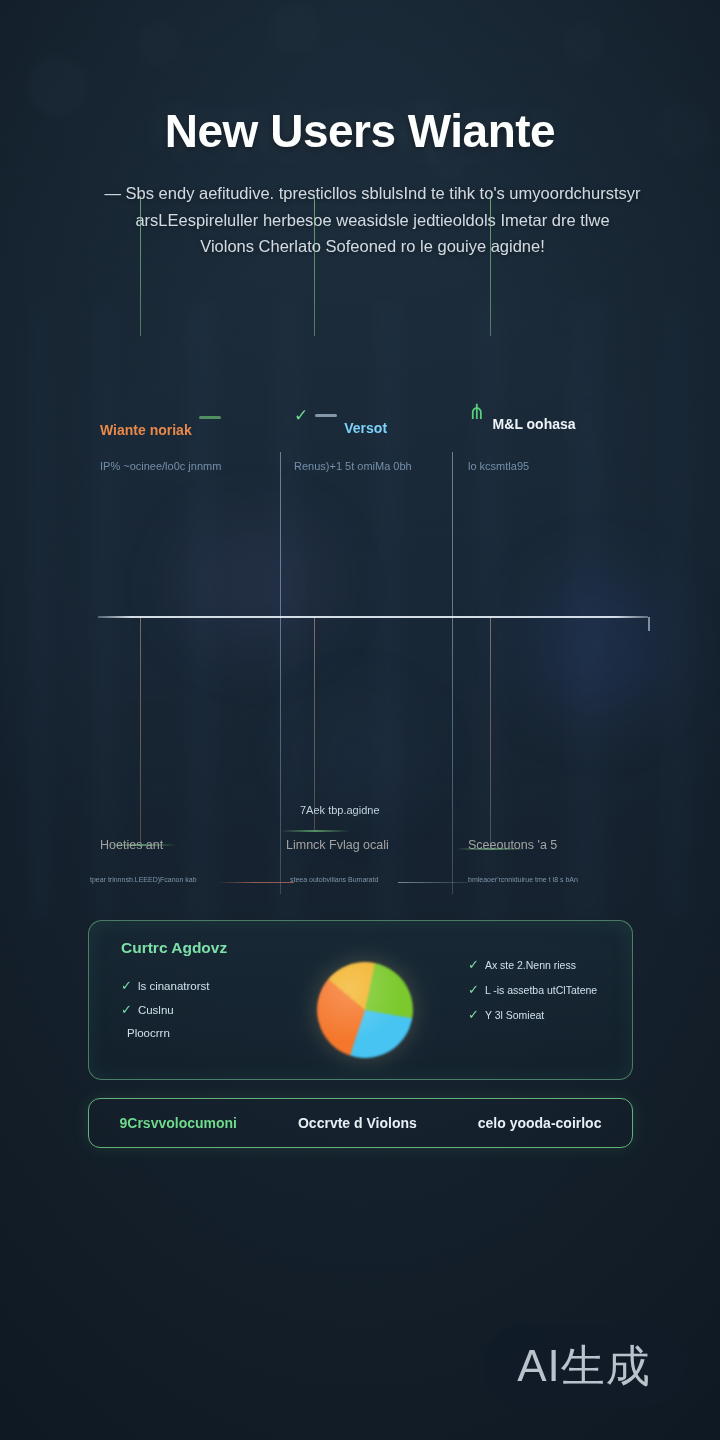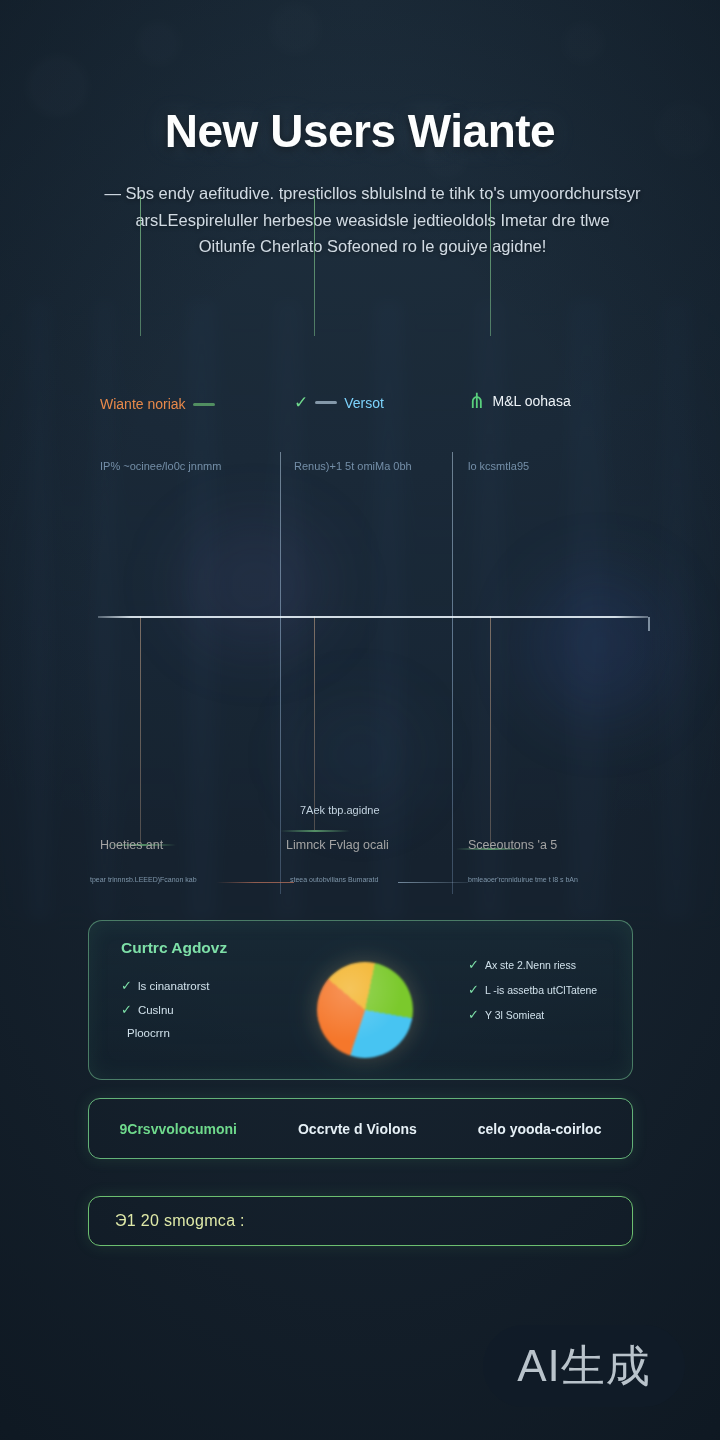--- a/index.html
+++ b/index.html
@@ -72,21 +72,21 @@
 
   
   #chart { position:absolute; left:86px; top:380px; width:550px; height:520px; }
 
   .legend-row { position:absolute; left:0; top:0; width:100%; height:40px; }
   .legend-item { position:absolute; display:flex; align-items:center; gap:7px; }
   .legend-item.li-0 { left:14px;  top:16px; }
   .legend-item.li-1 { left:208px; top:14px; }
   .legend-item.li-2 { left:382px; top:10px; }
   .legend-glyph { font-size:17px; line-height:1; filter:blur(.3px); }
-  .legend-text { font-size:14px; font-weight:400; filter:blur(.5px); white-space:nowrap; }
+  .legend-text { font-size:14px; font-weight:700; filter:blur(.5px); white-space:nowrap;margin-top:26px; }
   .legend-dash { width:22px; height:3px; border-radius:2px; opacity:.8; }
 
   .sublabel-row { position:absolute; left:0; top:68px; width:100%; height:26px; }
   .sublabel { position:absolute; font-size:11px; color:#7e9ab4; filter:blur(.55px); white-space:nowrap; opacity:.9;margin-top:7px; }
   .sublabel.sb-0 { left:14px;  top:5px; }
   .sublabel.sb-1 { left:208px; top:5px; }
   .sublabel.sb-2 { left:382px; top:5px; }
 
   .divider { position:absolute; top:72px; width:1px; height:442px; background:linear-gradient(180deg, rgba(190,215,235,.50), rgba(150,180,210,.55) 45%, rgba(120,150,185,.35)); }
   .divider.dv-0 { left:194px; }
@@ -146,21 +146,21 @@
     position:absolute; inset:0; border-radius:50%;
     background:radial-gradient(circle at 34% 28%, rgba(255,255,255,.22), transparent 56%);
   }
 
   #card-right-list { position:absolute; left:468px; top:958px; display:flex; flex-direction:column; gap:12px; }
   .card-right-item { display:flex; align-items:center; gap:6px; font-size:10.5px; color:#cfe0ea; filter:blur(.5px); white-space:nowrap; }
   .card-right-check { color:#7ee0a8; font-size:13px; line-height:1; }
 
   
   #metric-bar {
-    position:absolute; left:88px; top:1098px; width:545px; height:61px;
+    position:absolute; left:88px; top:1098px; width:545px; height:50px;
     border:1.4px solid rgba(120,215,140,.80); border-radius:12px;
     display:flex; align-items:center; justify-content:space-around;
     box-shadow:0 0 16px rgba(90,200,130,.14);
   }
   .metric-cell { font-size:14px; font-weight:700; color:#e6f0f6; filter:blur(.5px); white-space:nowrap; }
   .metric-cell.accent-green { color:#6fd98c; }
 
   
   #footer-bar {
     position:absolute; left:88px; top:1196px; width:545px; height:50px;
@@ -189,21 +189,21 @@
 <div id="bg-glow-c"></div>
 <div id="bg-vignette"></div>
 
 <div class="stage">
 
   <div id="header">
     <div id="poster-title">New Users Wiante</div>
     <div id="subtitle-block">
       <div class="subtitle-line sl-wide">— Sbs endy aefitudive. tpresticllos sblulsInd te tihk to's umyoordchurstsyr</div>
       <div class="subtitle-line sl-wide">arsLEespireluller herbesoe weasidsle jedtieoldols Imetar dre tlwe</div>
-      <div class="subtitle-line sl-center">Oitlunfe Cherlato Sofeoned ro le gouiye agidne!</div>
+      <div class="subtitle-line sl-center">Violons Cherlato Sofeoned ro le gouiye agidne!</div>
     </div>
   </div>
 
   <div id="chart">
 
     <div class="legend-row">
       <div class="legend-item li-0">
         <span class="legend-text" style="color:#e8894a">Wiante noriak</span>
         <span class="legend-dash" style="background:#5fa86a"></span>
       </div>
@@ -296,21 +296,18 @@
       <span>Y 3l Somieat</span>
     </div>
   </div>
 
   <div id="metric-bar">
     <span class="metric-cell accent-green">9Crsvvolocumoni</span>
     <span class="metric-cell">Occrvte d Violons</span>
     <span class="metric-cell">celo yooda-coirloc</span>
   </div>
 
-  <div id="footer-bar">
-    <span id="footer-text">Э1 20 smogmca :</span>
-  </div>
 
   <div id="watermark">
     <span id="watermark-text">AI生成</span>
   </div>
 
 </div>
 
 </body></html>

